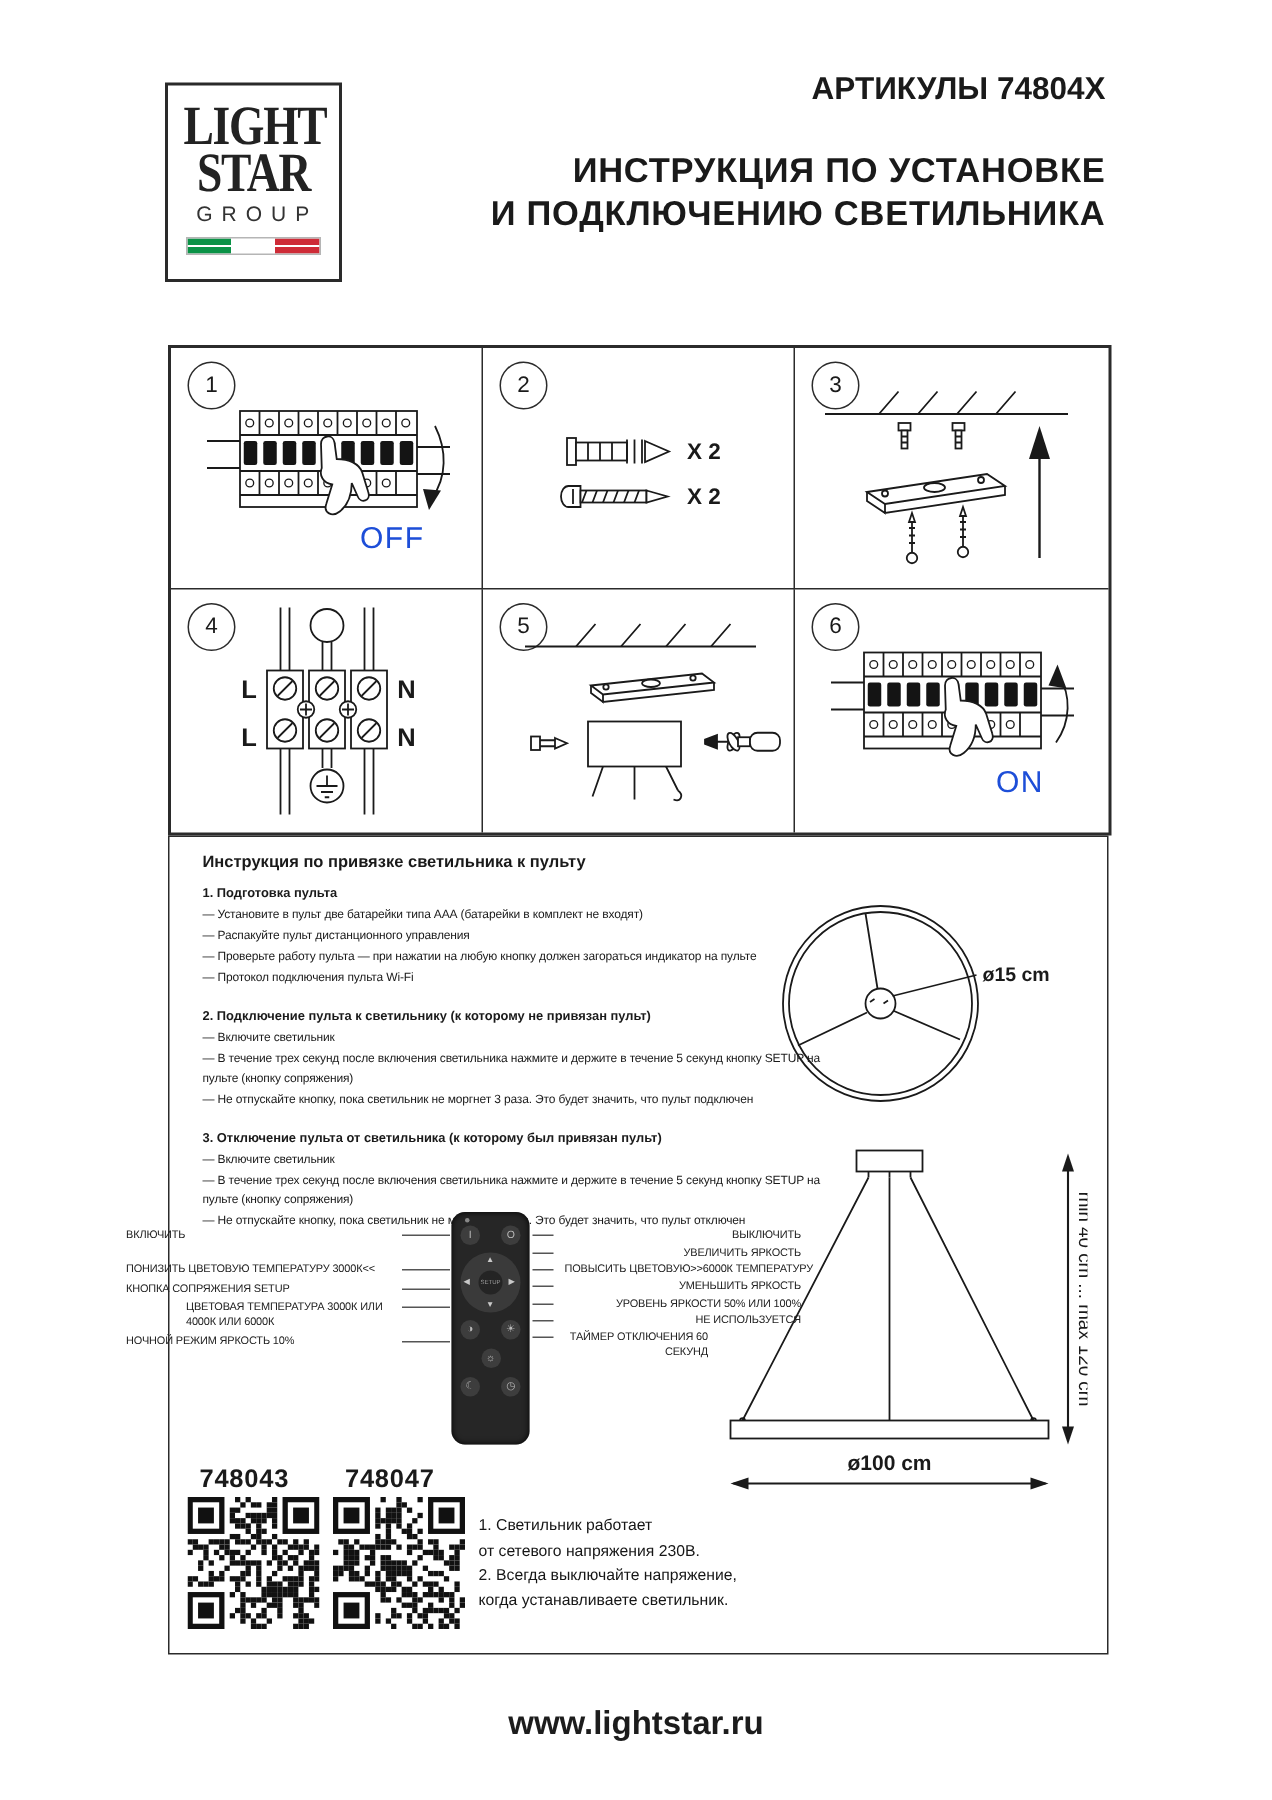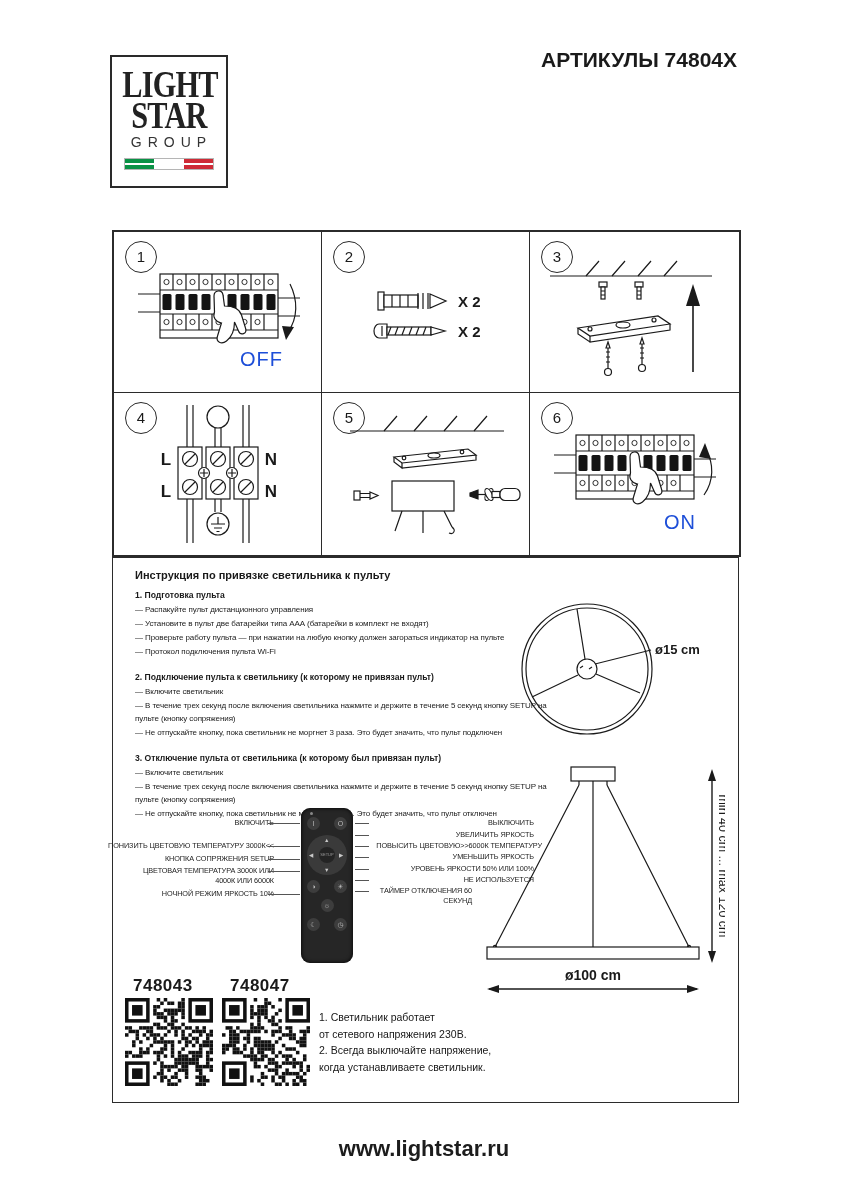--- a/index.html
+++ b/index.html
@@ -34,21 +34,21 @@
   
   .pairing-box{left:112px;top:557px;width:625px;height:544px;border:1.8px solid #2b2b2b;}
   .text-col{position:absolute;left:22px;top:11px;width:418px;}
   .p-title{font-size:11px;font-weight:700;margin-bottom:7px;}
   .p-head{font-size:8.6px;font-weight:700;margin:9px 0 3px;}
   .p-bul{font-size:8px;line-height:13px;letter-spacing:-0.1px;margin-bottom:1px;}
 
   
   .remote-wrap{left:3px;top:246px;width:420px;height:175px;position:absolute;}
   .lab{position:absolute;font-size:7.3px;line-height:9.5px;color:#222;letter-spacing:-0.1px;}
-  .lab-l{width:190px;text-align:right;}
+  .lab-l{width:190px;}
   .lab-r{width:162px;text-align:right;}
   .lline{position:absolute;height:0;border-top:1px solid #555;}
   .remote{position:absolute;left:185px;top:4px;width:52px;height:155px;background:#262626;
           border-radius:9px;box-shadow:inset 0 0 4px #000;}
   .rc-dot{position:absolute;left:9px;top:4px;width:3px;height:3px;border-radius:50%;background:#888;}
   .rc-btn{position:absolute;width:13px;height:13px;border-radius:50%;background:#3d3d3d;
           color:#b9b9b9;font-size:7px;line-height:13px;text-align:center;}
   .rc-dpad{position:absolute;left:6px;top:27px;width:40px;height:40px;border-radius:50%;background:#3a3a3a;}
   .rc-arr{position:absolute;color:#c9c9c9;font-size:5.5px;line-height:6px;}
   .rc-setup{position:absolute;left:12px;top:12px;width:16px;height:16px;border-radius:50%;background:#242424;
@@ -72,20 +72,24 @@
   <div class="abs logo-box">
     <div style="margin-top:12px">
       <div class="logo-word">LIGHT</div>
       <div class="logo-word">STAR</div>
       <div class="logo-group">GROUP</div>
       <div class="flag"></div>
     </div>
   </div>
   <div class="abs hdr-right">
     <div class="hdr-series">АРТИКУЛЫ 74804X</div>
+    <div class="hdr-title">
+      <div>ИНСТРУКЦИЯ ПО УСТАНОВКЕ</div>
+      <div>И ПОДКЛЮЧЕНИЮ СВЕТИЛЬНИКА</div>
+    </div>
   </div>
 
   <div class="abs steps-grid">
 
     <div class="cell">
       <span class="badge">1</span>
       <svg width="208" height="161" viewBox="0 0 208 161">
         <path class="ln" d="M24,62 H46 M24,80 H46 M164,66 H186 M164,84 H186"></path>
         <rect class="fw" x="46" y="42" width="118" height="64"></rect>
         <path class="ln" d="M46,58 H164 M46,82 H164 M46,98 H164"></path>
@@ -287,22 +291,22 @@
       <span class="cap" style="left:134px;top:118px">ON</span>
     </div>
   </div>
 
   <div class="abs pairing-box">
 
     <div class="text-col">
       <div class="p-title">Инструкция по привязке светильника к пульту</div>
 
       <div class="p-head">1. Подготовка пульта</div>
+      <div class="p-bul">— Установите в пульт две батарейки типа ААА (батарейки в комплект не входят)</div>
       <div class="p-bul">— Распакуйте пульт дистанционного управления</div>
-      <div class="p-bul">— Установите в пульт две батарейки типа ААА (батарейки в комплект не входят)</div>
       <div class="p-bul">— Проверьте работу пульта — при нажатии на любую кнопку должен загораться индикатор на пульте</div>
       <div class="p-bul">— Протокол подключения пульта Wi-Fi</div>
 
       <div class="p-head" style="margin-top:14px">2. Подключение пульта к светильнику (к которому не привязан пульт)</div>
       <div class="p-bul">— Включите светильник</div>
       <div class="p-bul">— В течение трех секунд после включения светильника нажмите и держите в течение 5 секунд кнопку SETUP на пульте (кнопку сопряжения)</div>
       <div class="p-bul">— Не отпускайте кнопку, пока светильник не моргнет 3 раза. Это будет значить, что пульт подключен</div>
 
       <div class="p-head" style="margin-top:14px">3. Отключение пульта от светильника (к которому был привязан пульт)</div>
       <div class="p-bul">— Включите светильник</div>

